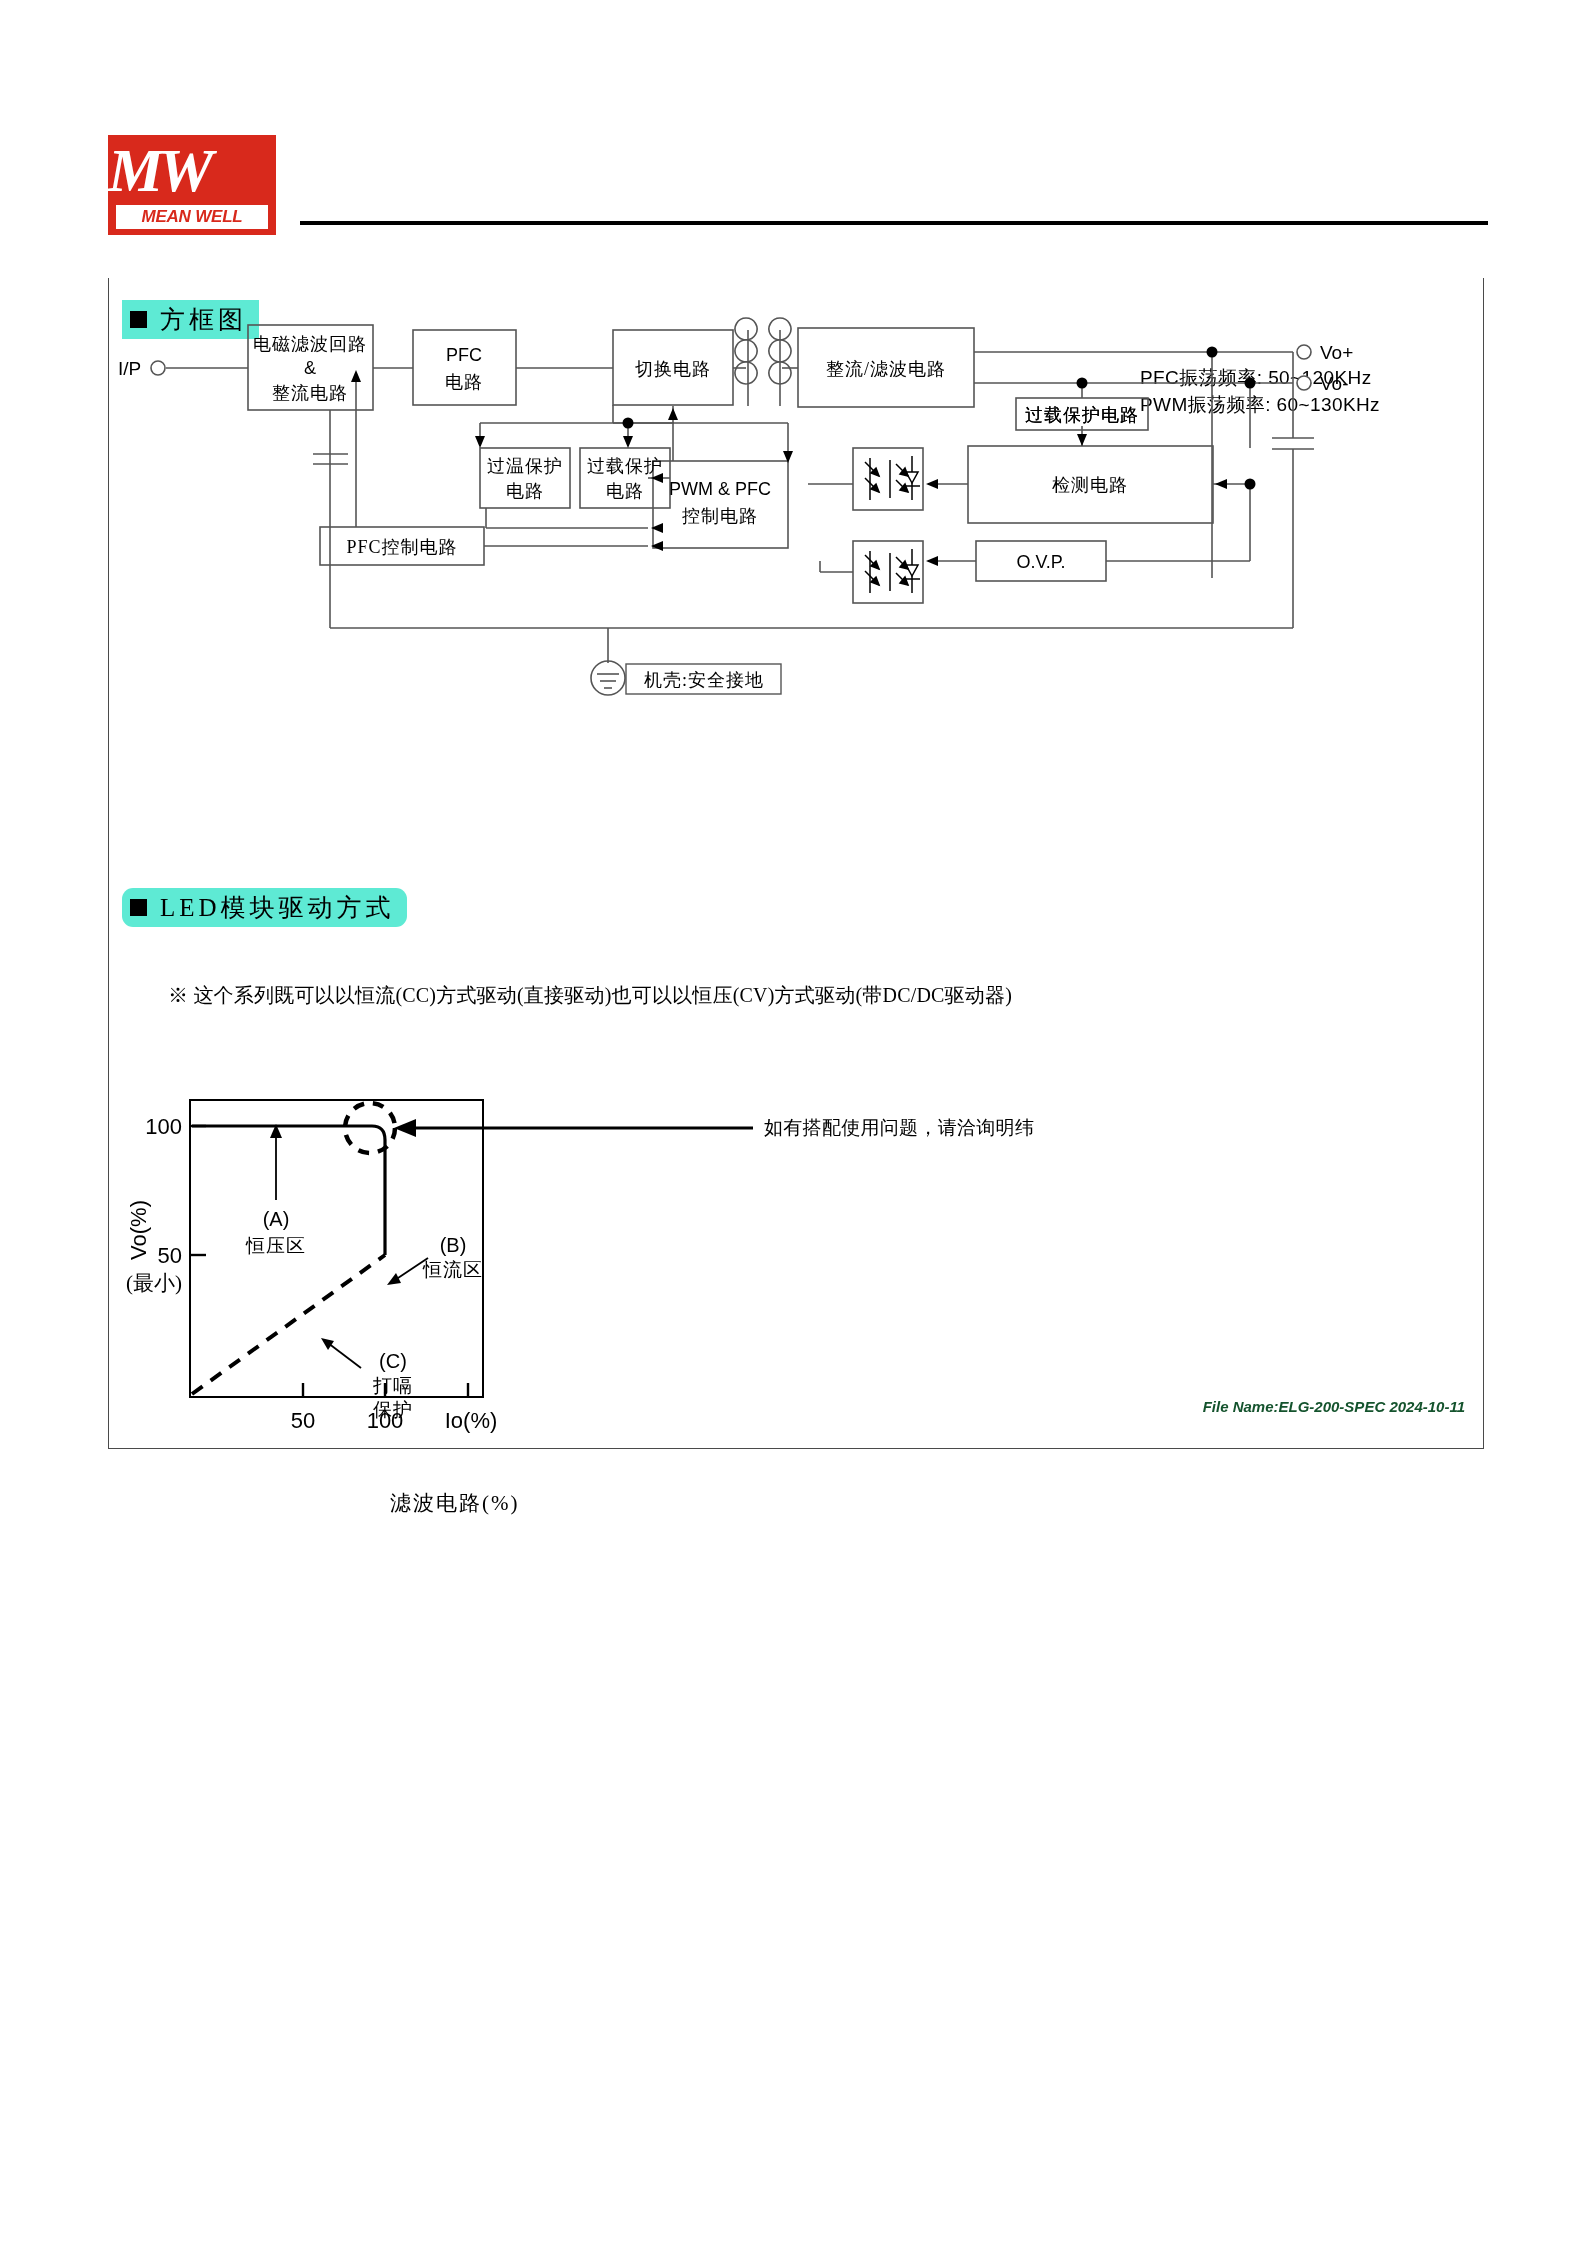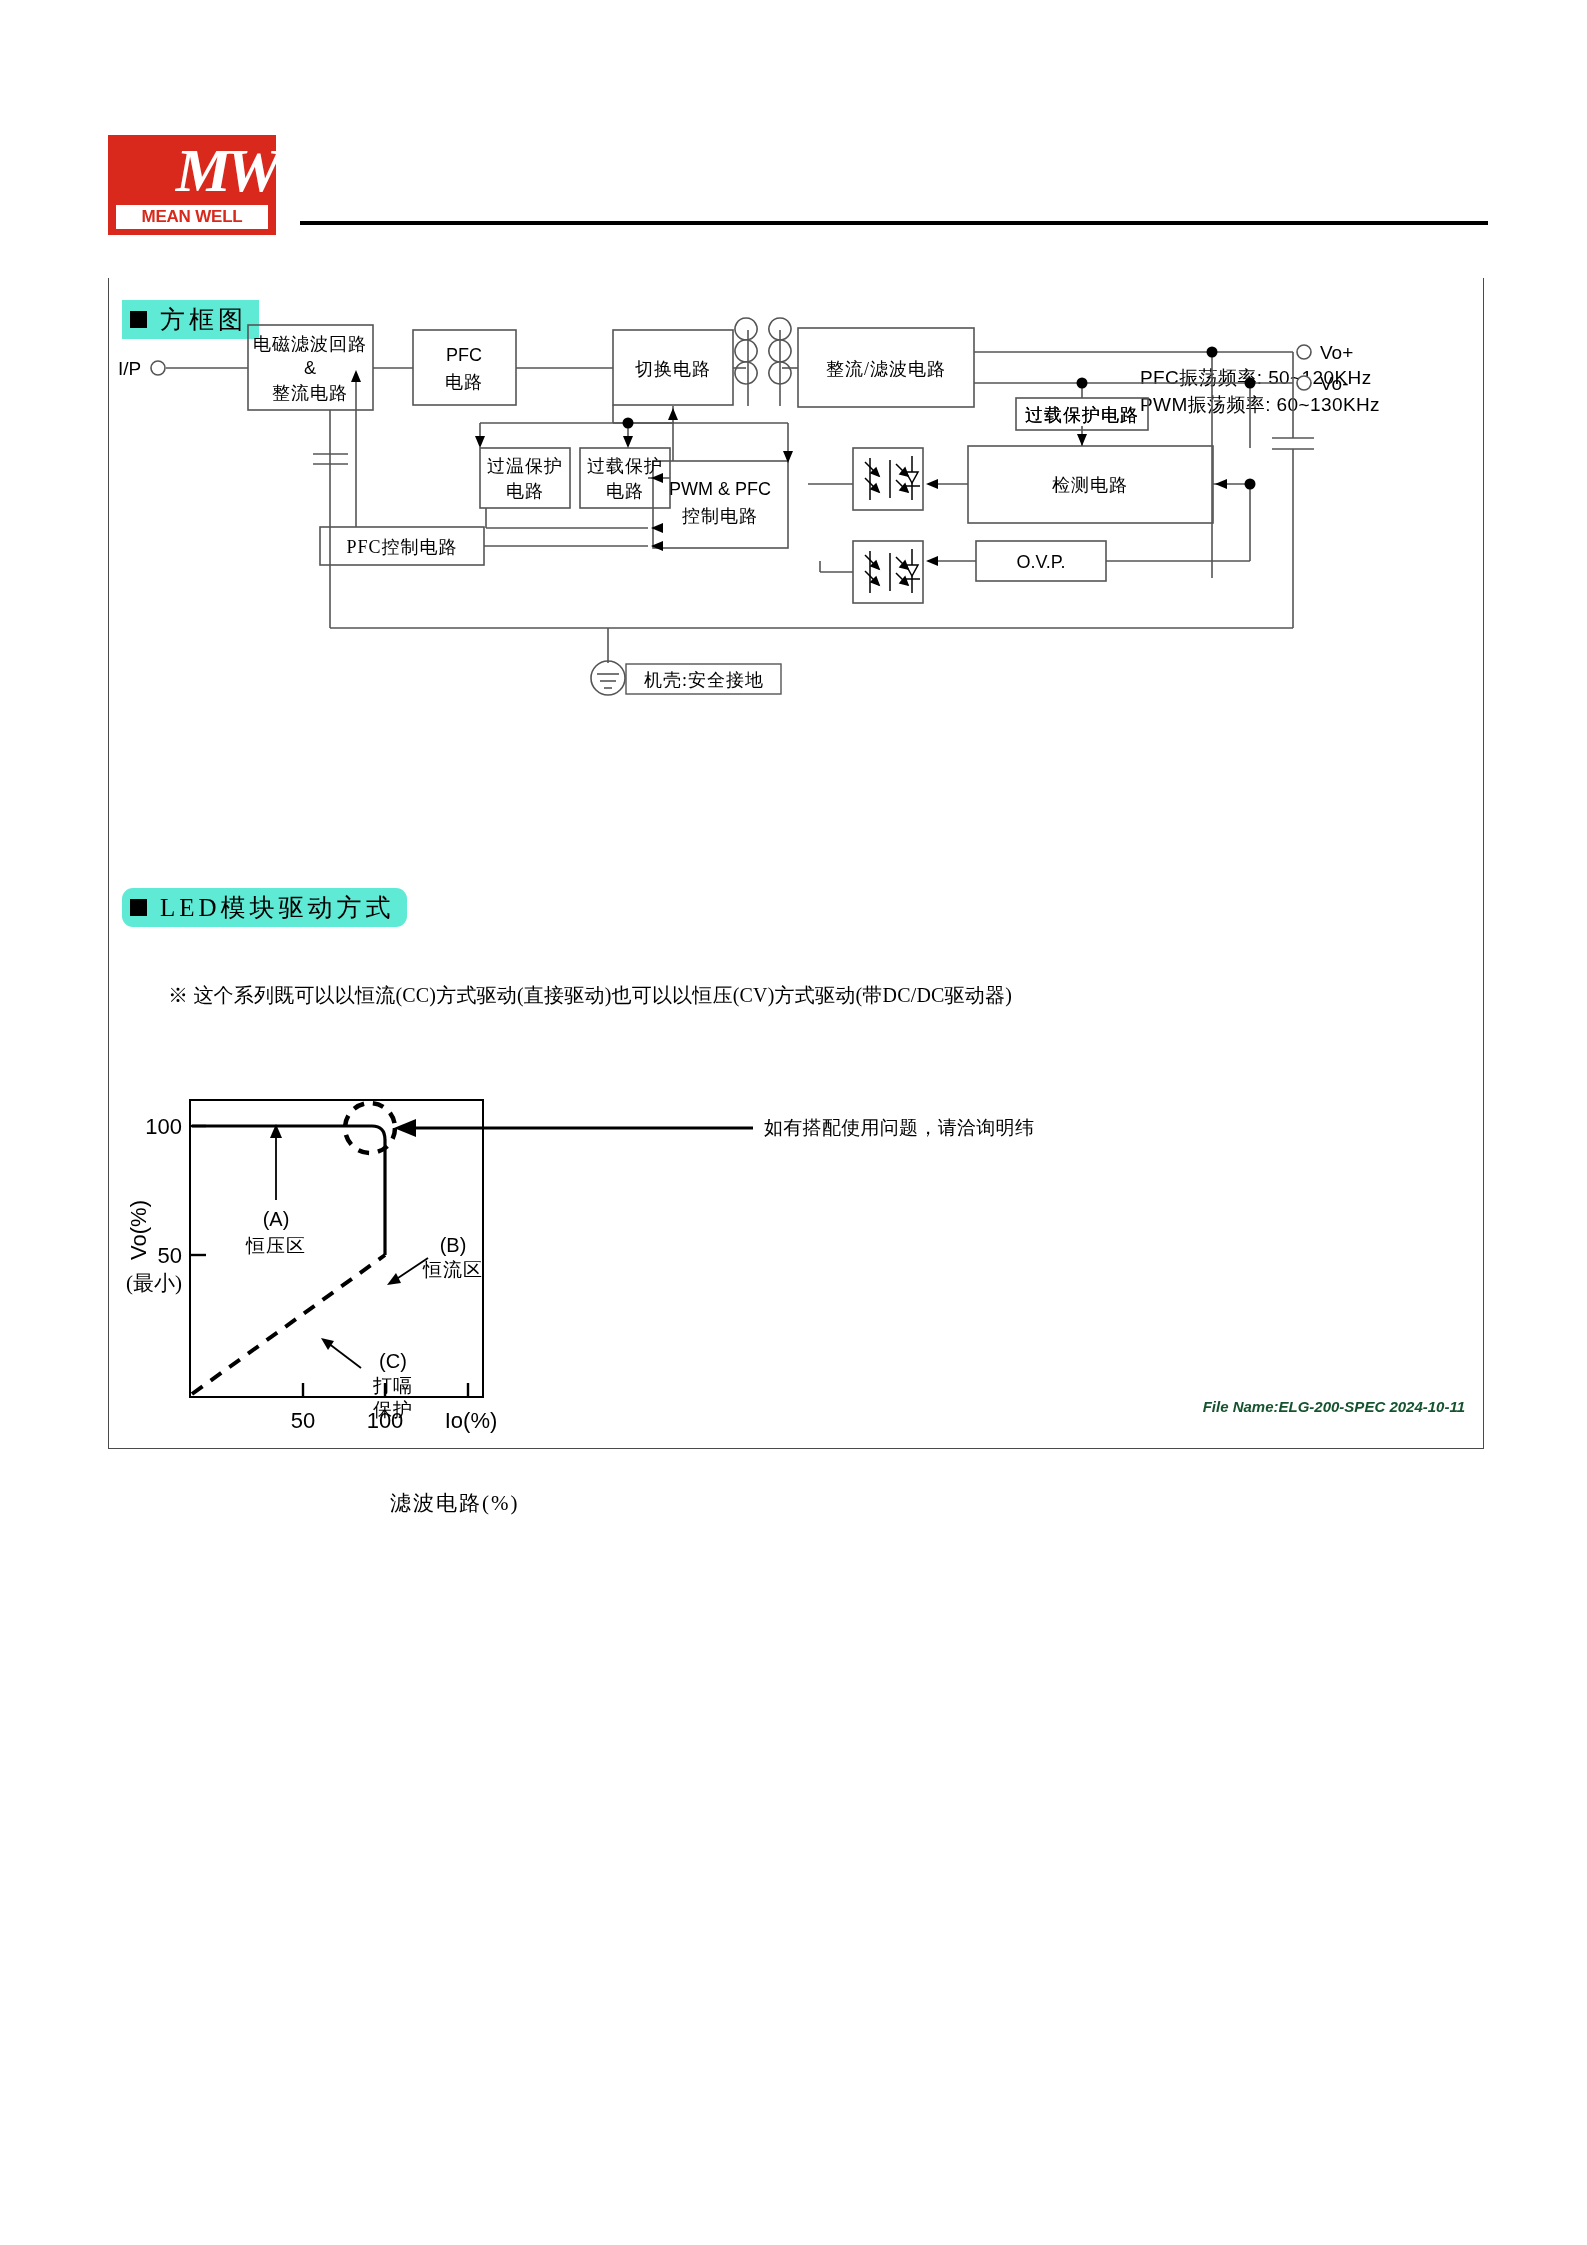--- a/index.html
+++ b/index.html
@@ -37,37 +37,38 @@
     left: 0;
     top: 2px;
     width: 168px;
     height: 66px;
     font-family: "Liberation Serif", serif;
     color: #fff;
     font-size: 62px;
     font-weight: bold;
     font-style: italic;
     letter-spacing: -5px;
-    text-align: right;
+    text-align: left;
     line-height: 66px;
     overflow: hidden;
   }
   #logo-meanwell {
     position: absolute;
     left: 8px;
     bottom: 6px;
     width: 152px;
     height: 24px;
     background: #ffffff;
     color: #d8291c;
     font-size: 17px;
     font-weight: bold;
     text-align: center;
     line-height: 24px;
     letter-spacing: -0.2px;
+    font-style: italic;
   }
   #title-zone {
     position: absolute;
     left: 192px;
     top: 0;
     right: 0;
     height: 100px;
   }
   #title-row {
     position: absolute;

